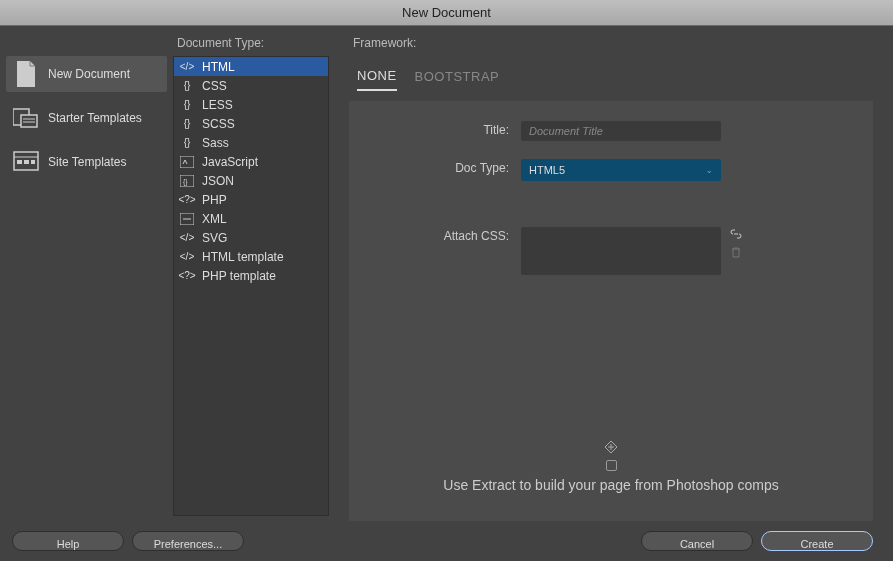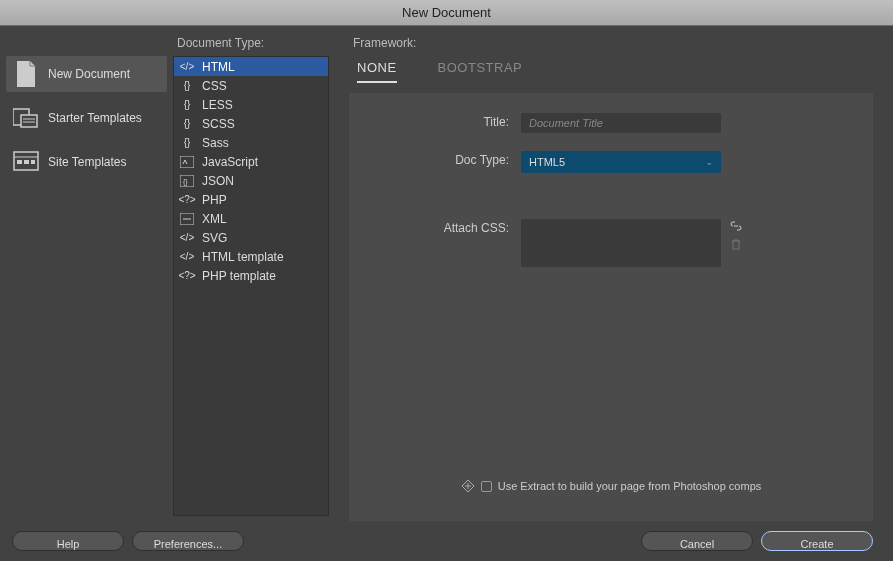--- a/index.html
+++ b/index.html
@@ -92,23 +92,24 @@
     }
     
     .right-col {
       flex: 1;
       padding: 10px 20px 0 20px;
       display: flex;
       flex-direction: column;
     }
     .tabs {
       display: flex;
-      gap: 41px;
-      margin-top: 4px;
+      gap: 18px;
+      margin-top: 12px;
       margin-left: 8px;
+      align-items: center;
     }
     .tab {
       font-size: 13px;
       color: #888;
       padding-bottom: 6px;
       cursor: pointer;
       letter-spacing: 0.5px;
     }
     .tab.active {
       color: #ddd;
@@ -184,21 +185,22 @@
       font-size: 11px;
     }
     .spacer { flex: 1; }
     .extract-row {
       display: flex;
       align-items: center;
       justify-content: center;
       gap: 6px;
       padding-bottom: 18px;
       color: #ccc;
-      font-size: 11px;
+      font-size: 14px;
+      flex-direction: column;
     }
     .extract-icon {
       width: 14px; height: 14px;
       color: #aaa;
       display: flex; align-items:center; justify-content:center;
     }
     .checkbox {
       width: 11px; height: 11px;
       border: 1px solid #999;
       border-radius: 2px;

